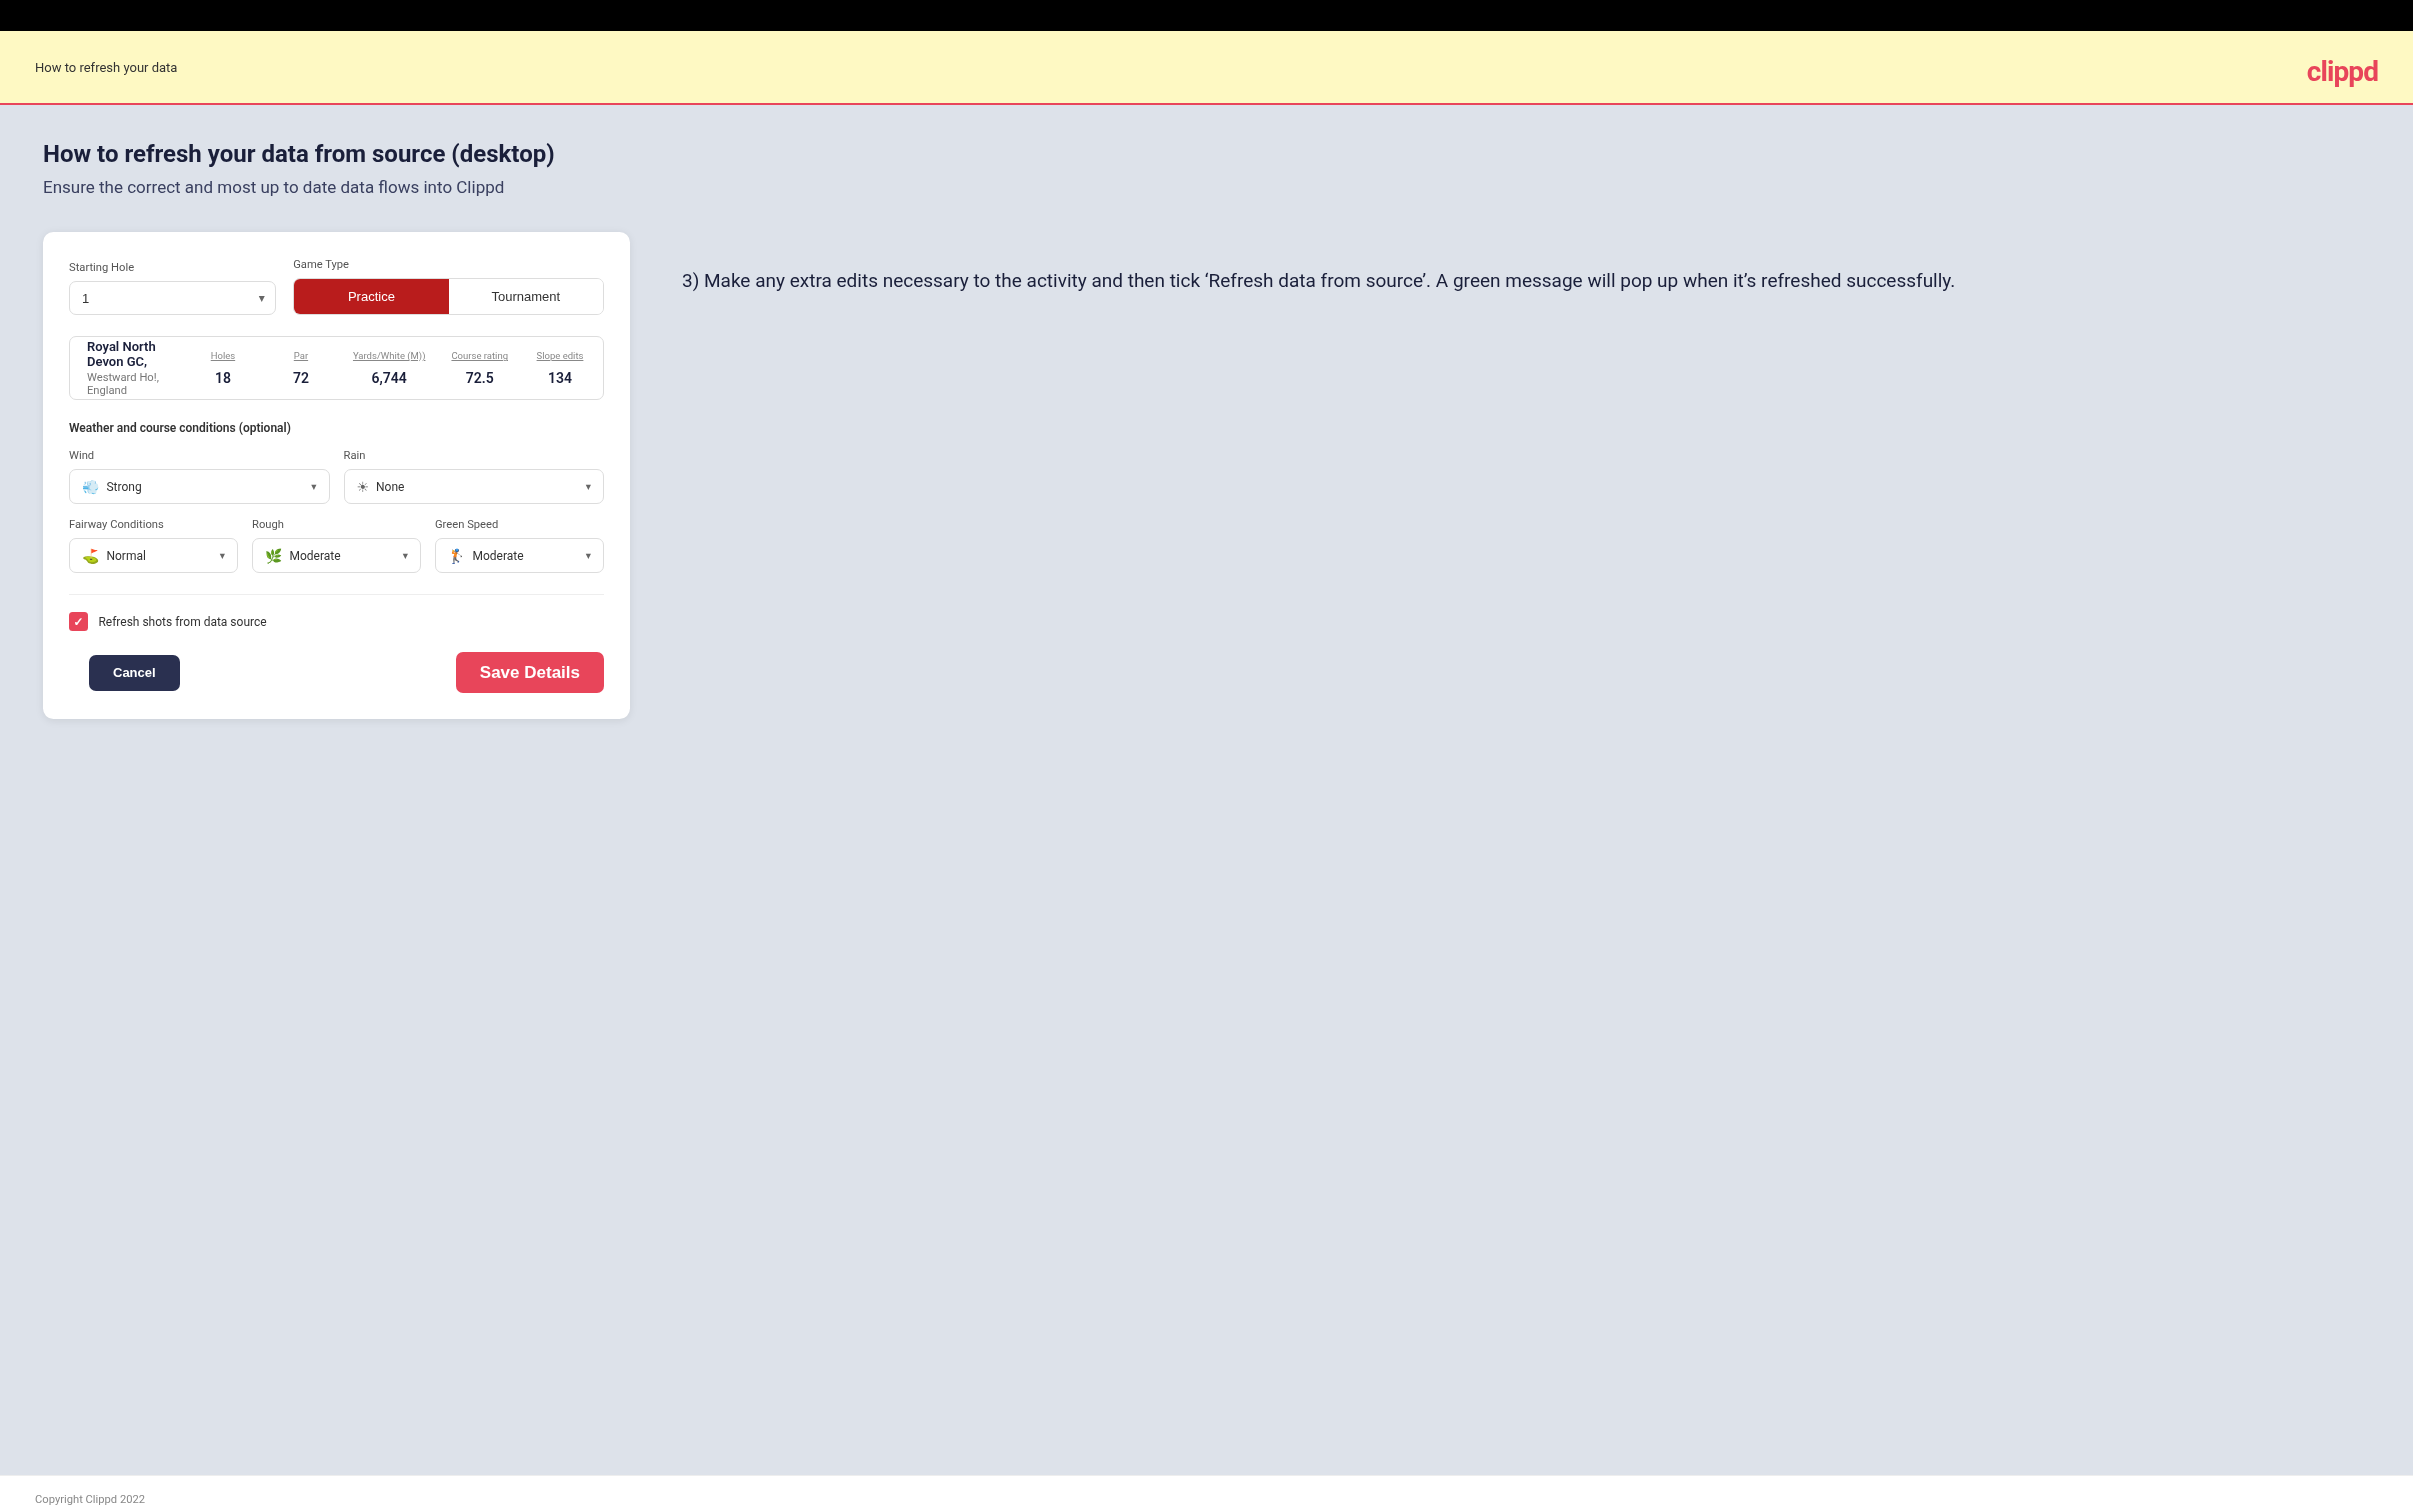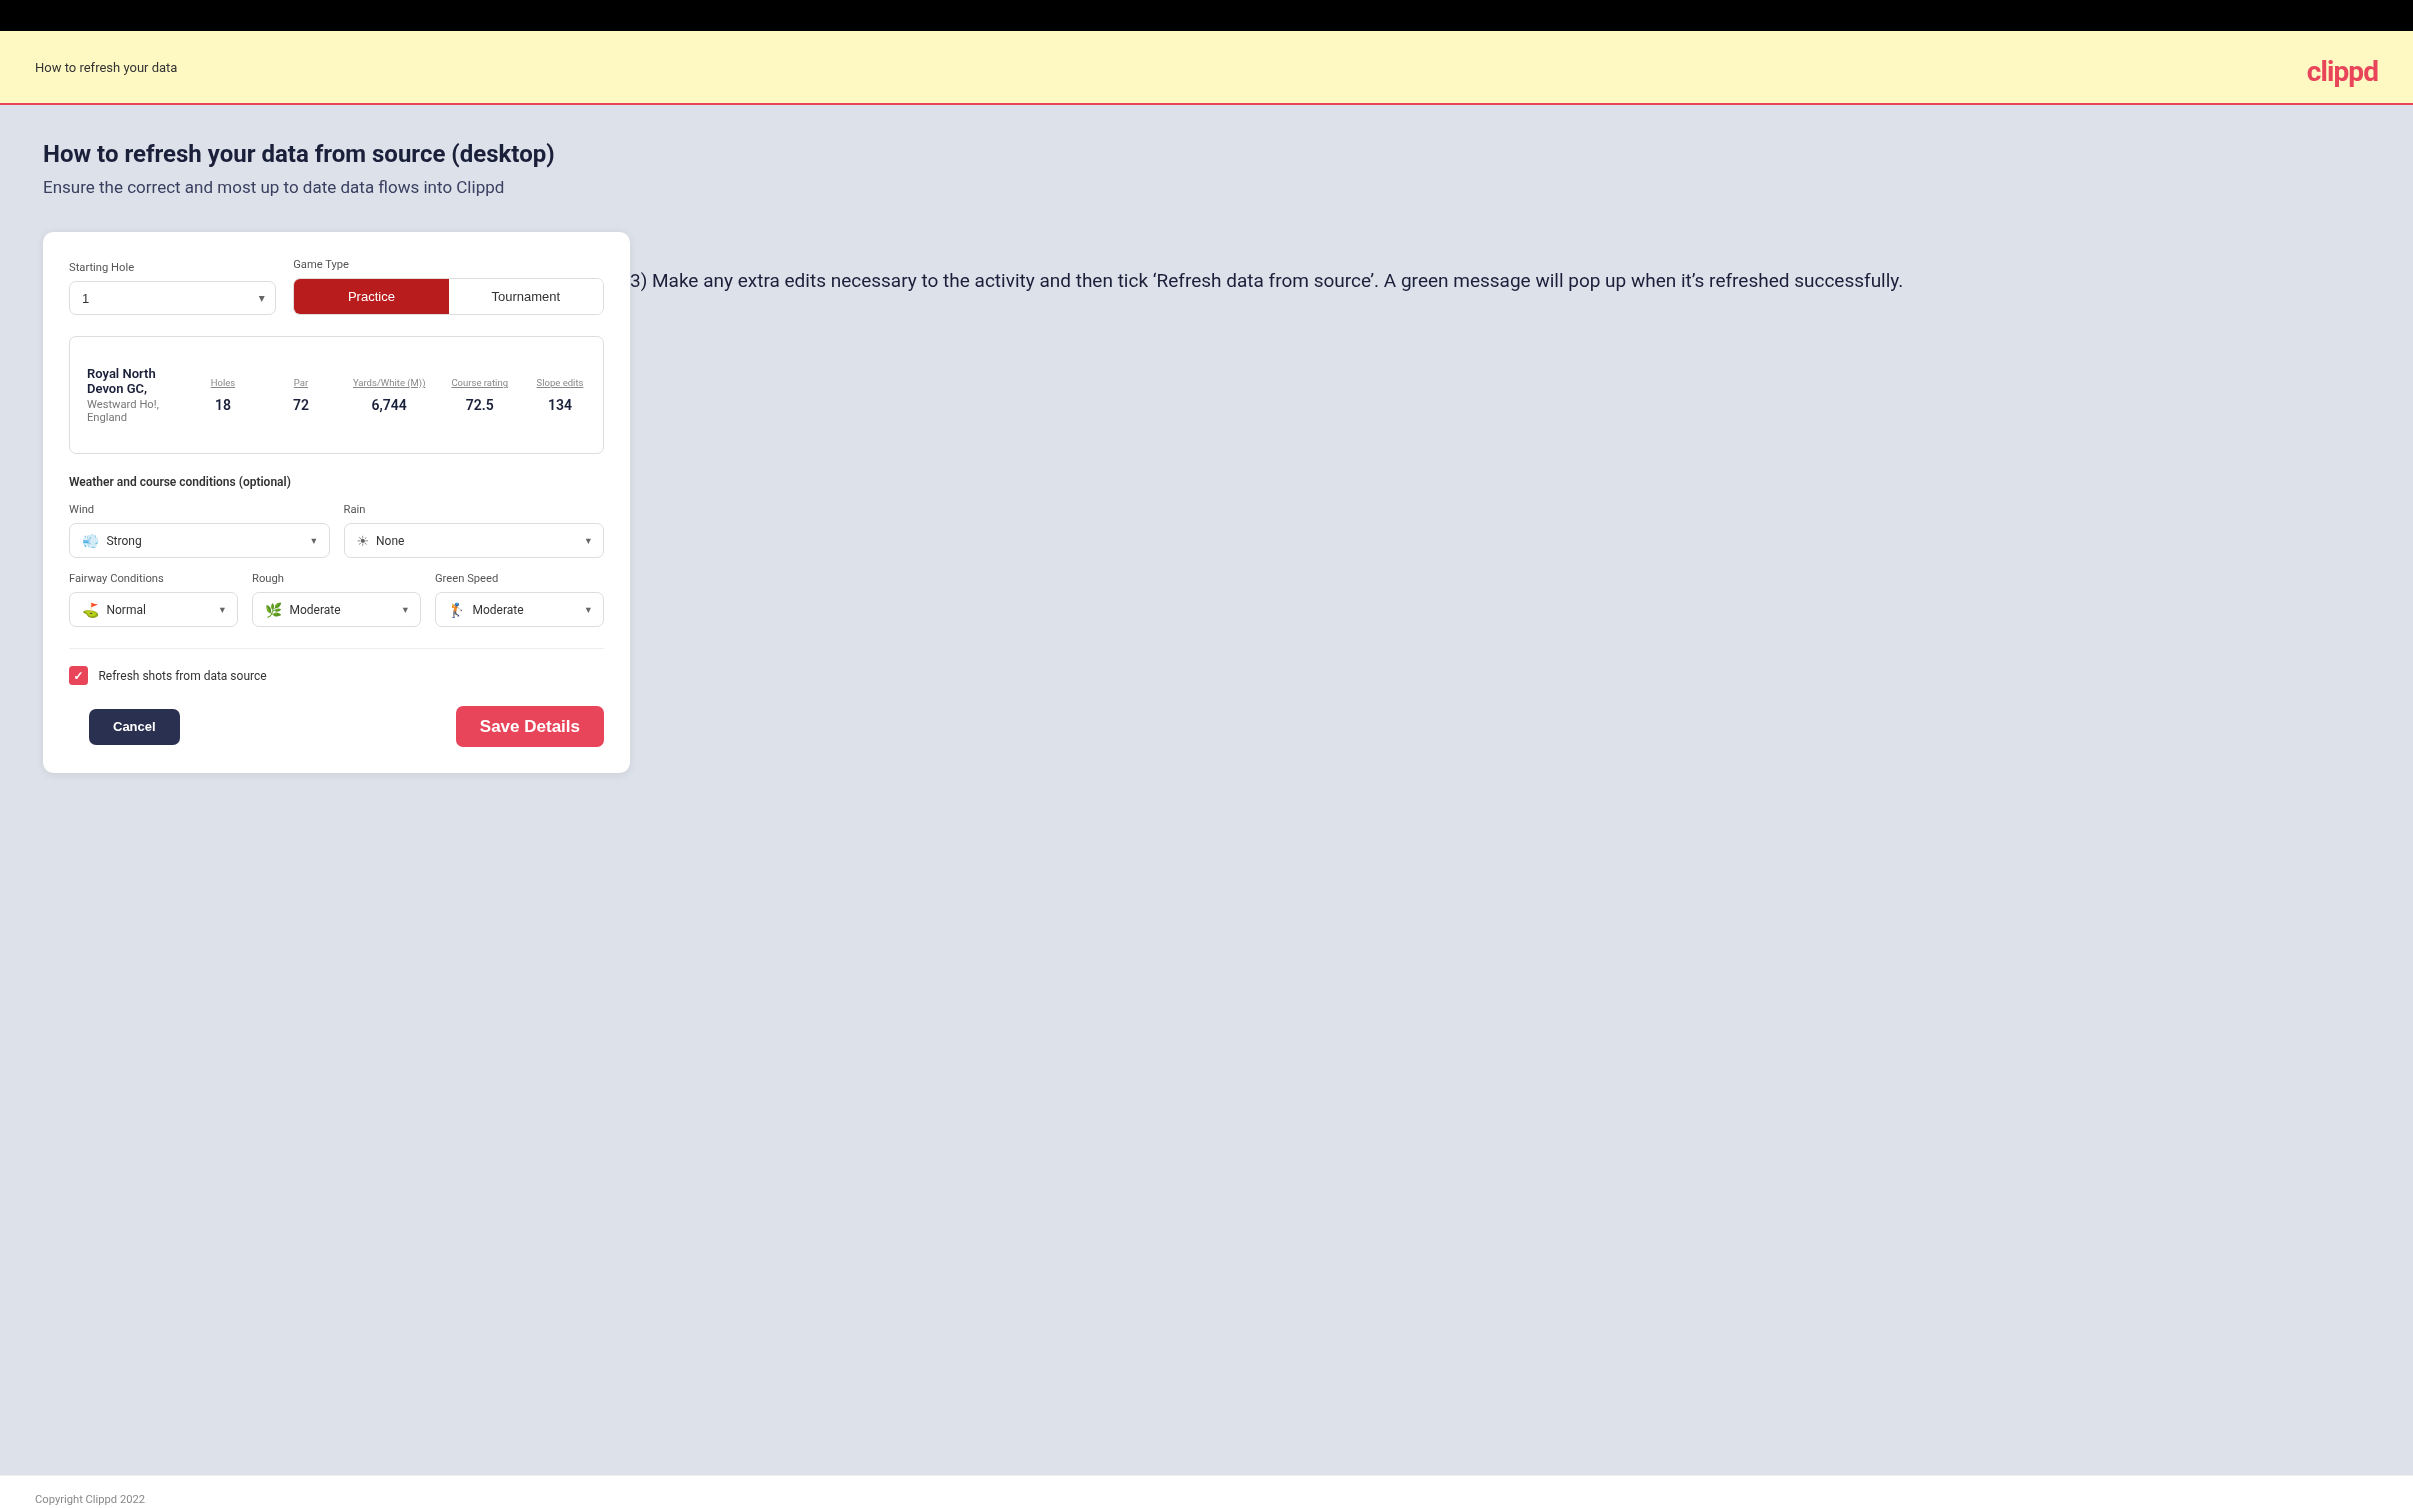--- a/index.html
+++ b/index.html
@@ -50,20 +50,21 @@
     }
 
     .page-subheading {
       font-size: 17px;
       color: #3a4060;
       margin-bottom: 35px;
     }
 
     .content-row {
       display: flex;
+      gap: 52px;
       align-items: flex-start;
     }
 
     .form-card {
       background: #fff;
       border-radius: 10.4px;
       padding: 26px;
       width: 587px;
       box-shadow: 0 1.7px 8.6px rgba(0,0,0,0.08);
     }
@@ -152,21 +153,21 @@
     }
 
     .game-type-btn.inactive {
       background: #fff;
       color: #333;
     }
 
     .course-info-box {
       border: 0.9px solid #ddd;
       border-radius: 7px;
-      padding: 29px 17px;
+      padding: 2px 17px;
       margin-bottom: 21px;
       display: flex;
       align-items: center;
       gap: 26px;
     }
 
     .course-name-group {
       flex: 1;
     }
 

